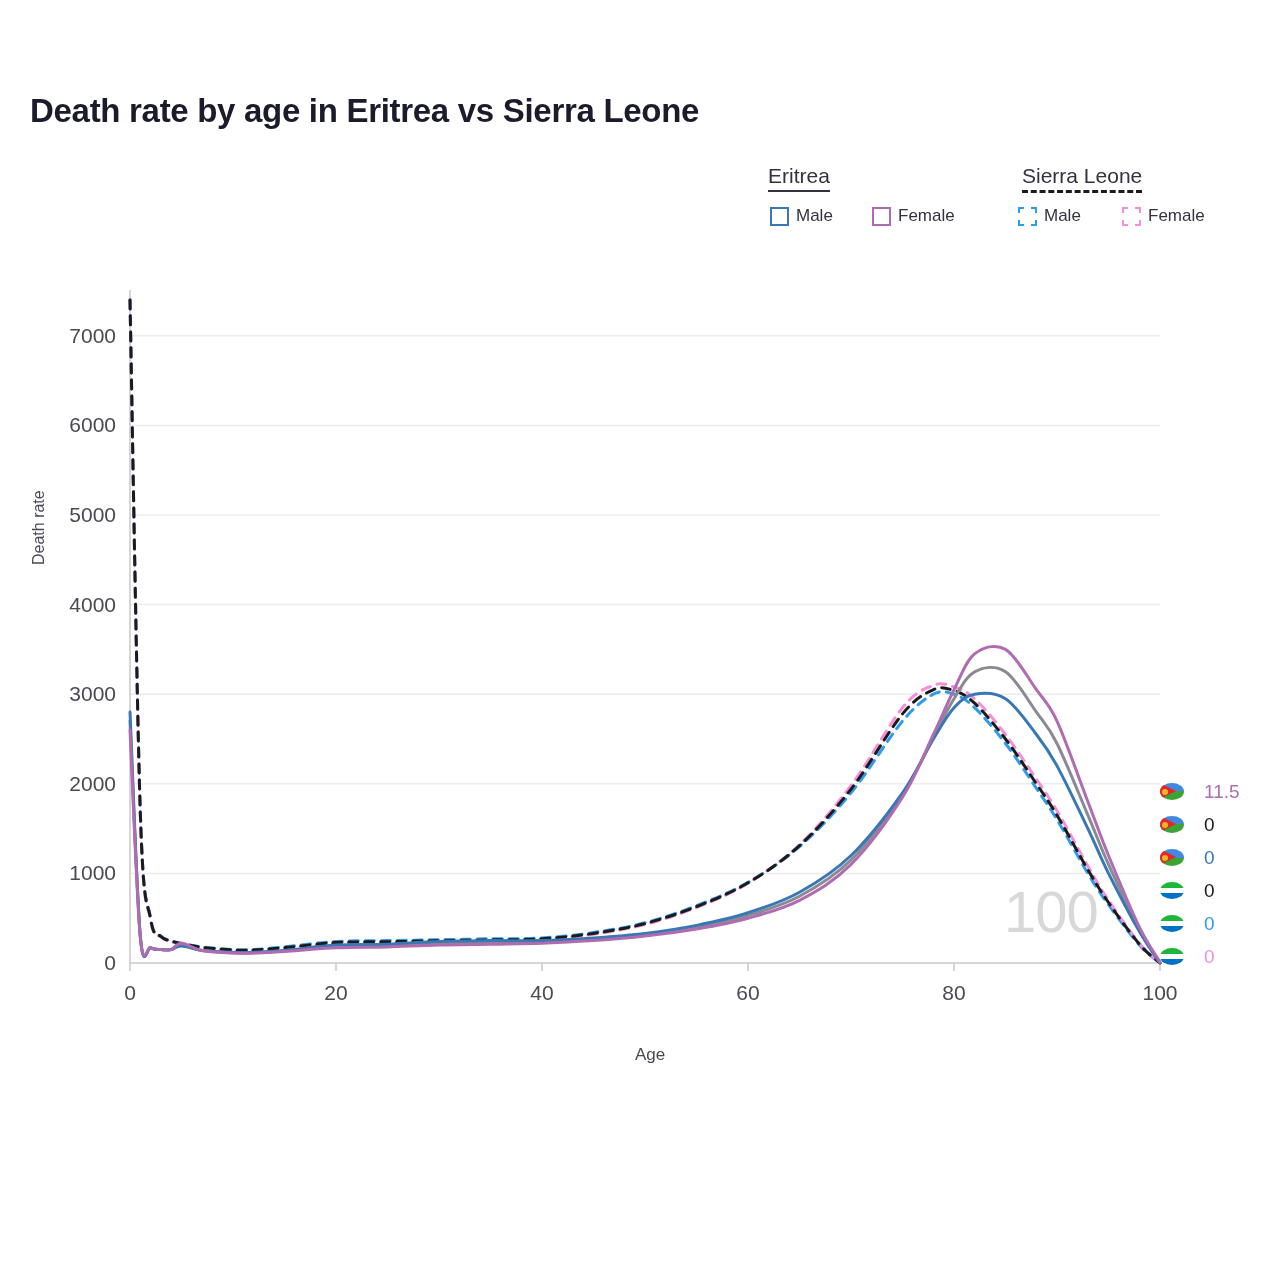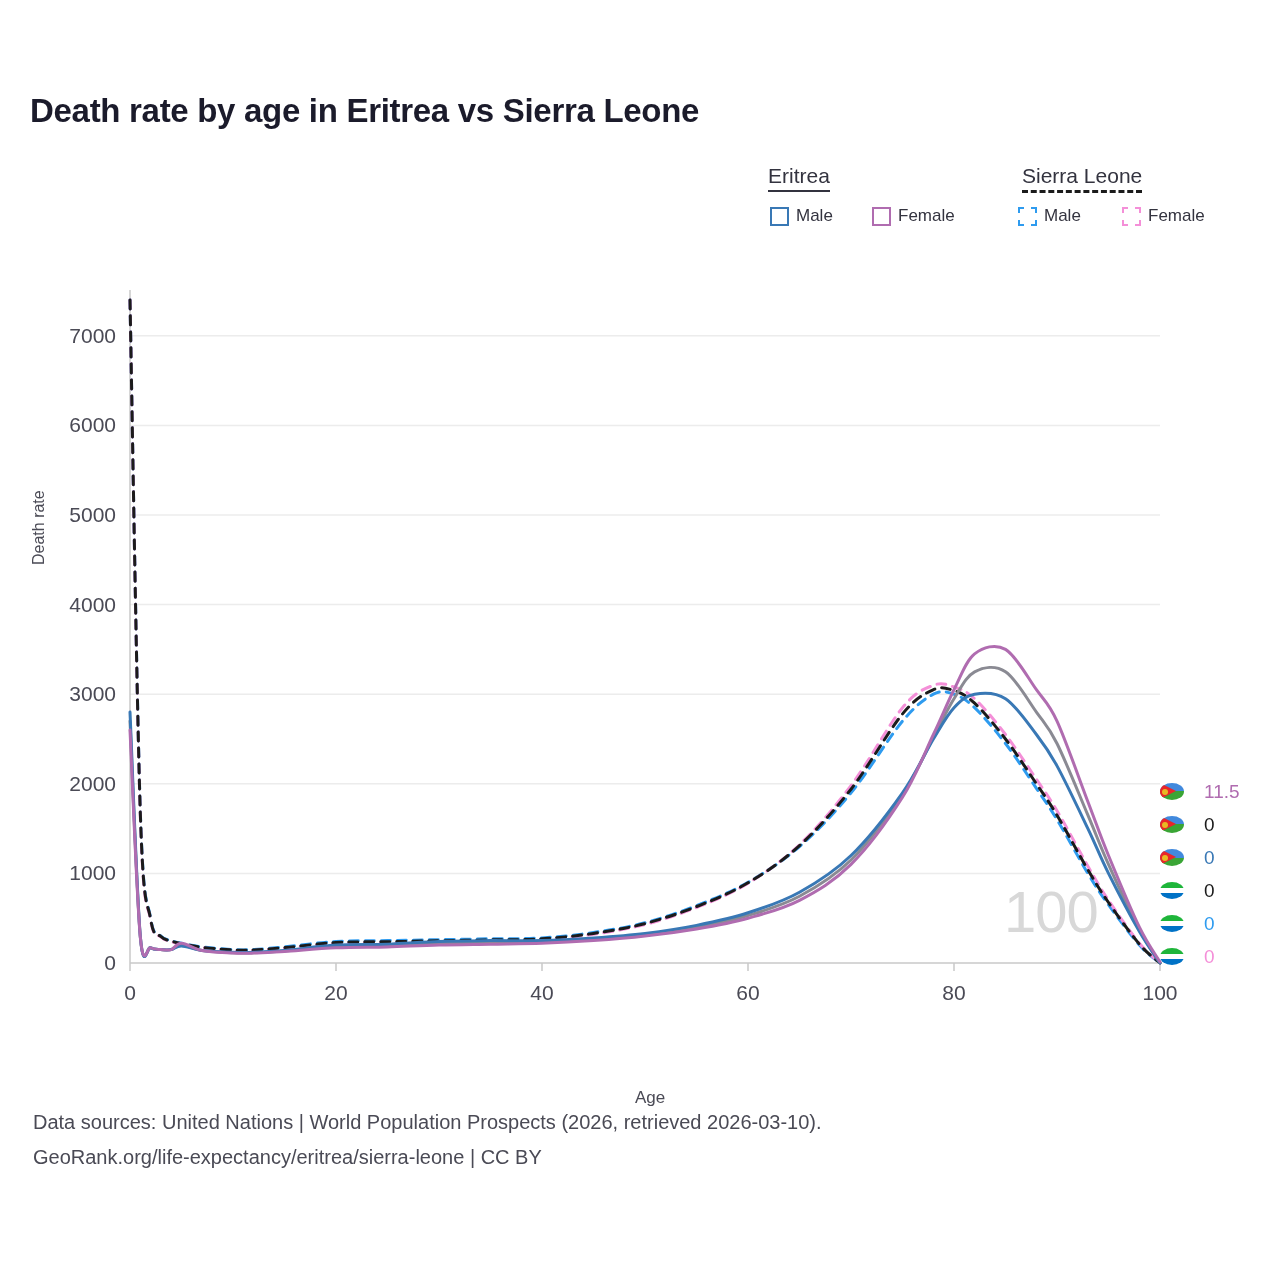--- a/index.html
+++ b/index.html
@@ -78,21 +78,21 @@
     font-size: 16px;
     color: #4a4a55;
     transform: rotate(-90deg);
     transform-origin: left top;
     white-space: nowrap;
   }
   .x-axis-title {
     position: absolute;
     left: 0;
     right: 0;
-    top: 1088px;
+    top: 1045px;
     text-align: center;
     font-size: 17px;
     color: #4a4a55;
   }
   .x-axis-title span { margin-left: 20px; }
 
   .watermark {
     position: absolute;
     left: 1004px;
     top: 878px;
@@ -264,18 +264,14 @@
       <div class="endpoint-row">
         <span class="flag flag-sl"></span>
         <span class="endpoint-label ep-sl-blue">0</span>
       </div>
       <div class="endpoint-row">
         <span class="flag flag-sl"></span>
         <span class="endpoint-label ep-sl-pink">0</span>
       </div>
     </div>
 
-  <div class="footer">
-    <div>Data sources: United Nations | World Population Prospects (2026, retrieved 2026-03-10).</div>
-    <div>GeoRank.org/life-expectancy/eritrea/sierra-leone | CC BY</div>
-  </div>
 
 </div>
 
 </body></html>

